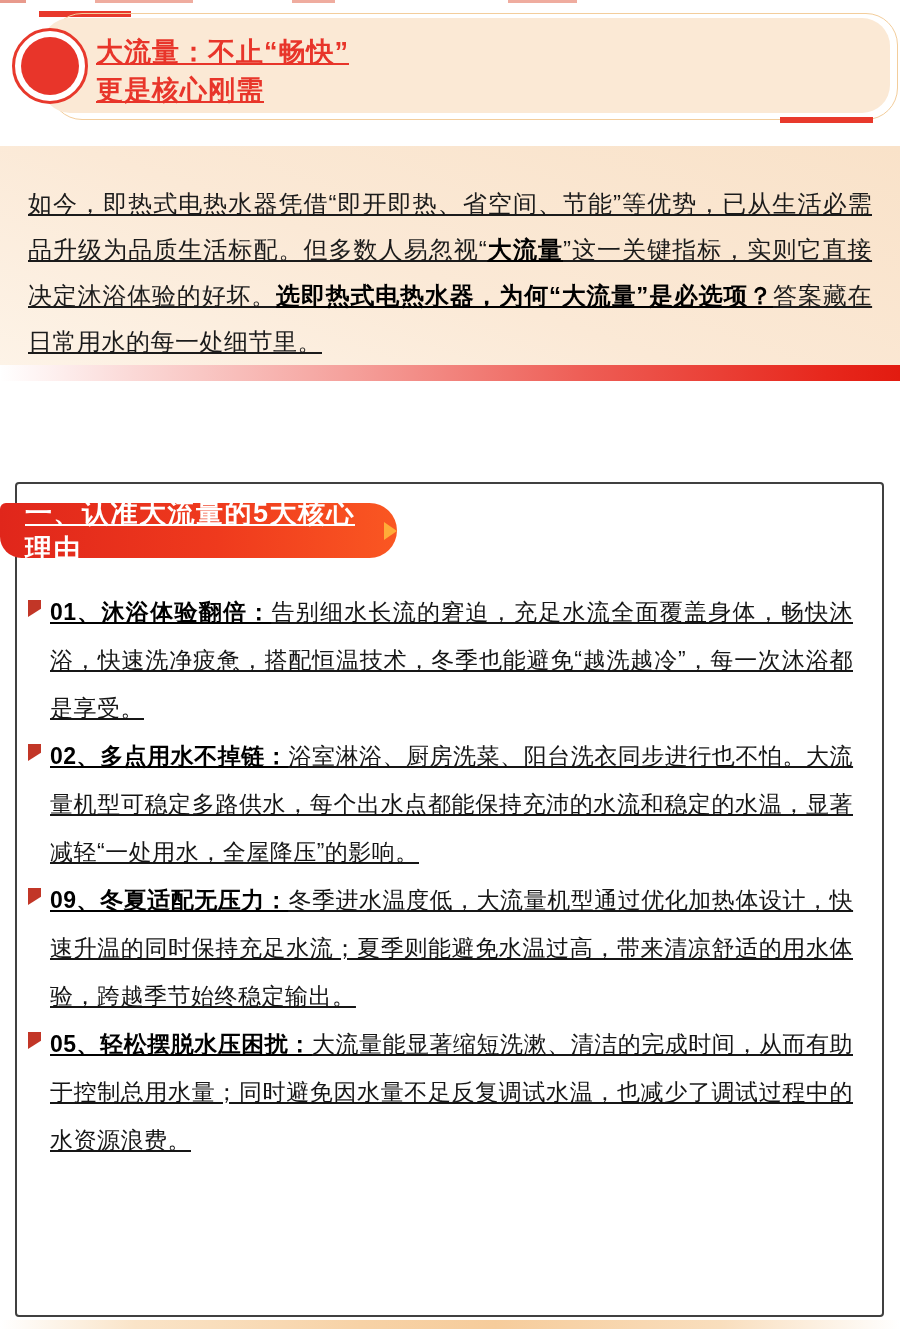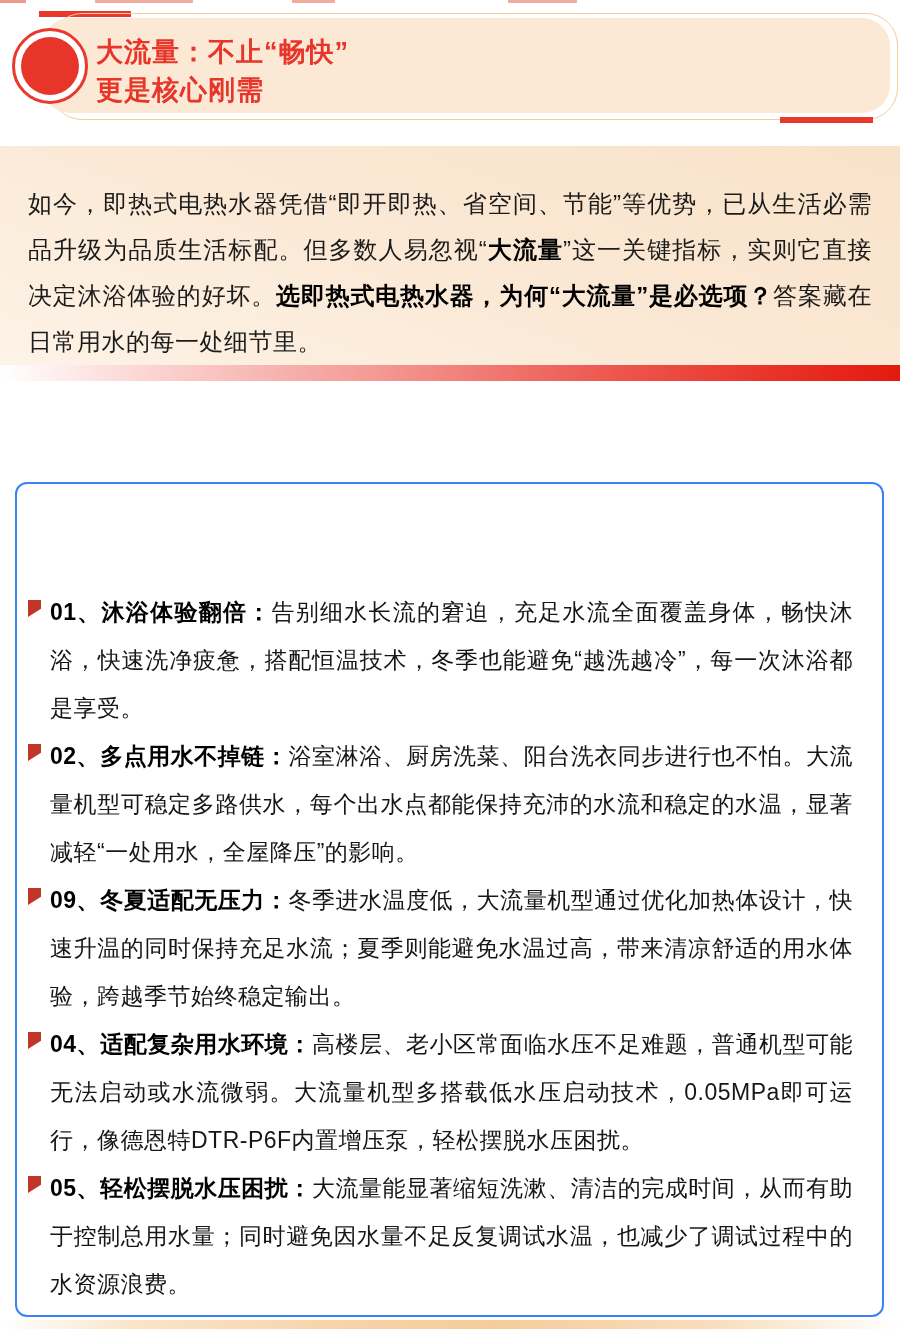--- a/index.html
+++ b/index.html
@@ -1,15 +1,15 @@
 <!DOCTYPE html>
 <html><head>
 <meta charset="utf-8">
 <style>
-  * { margin:0; padding:0; box-sizing:border-box; }
+  * { margin:0; padding:0; box-sizing:border-box;text-decoration:underline; }
   html,body { background:#ffffff; }
   .page {
     position:relative; width:900px; height:1329px; margin:0 auto;
     background:#ffffff; overflow:hidden;
     font-family:"Liberation Sans","DejaVu Sans",sans-serif;
   }
 
   
   .top-dash { position:absolute; top:0; height:3px; background:#EFAC9F; }
   .dash-a { left:0;   width:26px; background:#E89A8C; }
@@ -59,21 +59,21 @@
   
   .divider {
     position:absolute; left:0; top:365px; width:900px; height:16px;
     background:linear-gradient(90deg, rgba(232,39,28,0) 0%, rgba(232,39,28,0.18) 15%,
       rgba(232,39,28,0.45) 40%, rgba(232,39,28,0.75) 65%, #E7271C 92%, #E21B10 100%);
   }
 
   
   .reasons-card {
     position:absolute; left:15px; top:482px; width:869px; height:835px;
-    background:#ffffff; border:2px solid #3b82f6; border-radius:12px;
+    background:#ffffff; border:2px solid #404040; border-radius:4px;
   }
   .banner {
     position:absolute; left:0; top:503px; width:397px; height:55px; z-index:5;
     background:linear-gradient(90deg,#E0261B 0%,#EF3A1D 55%,#FA5722 100%);
     border-radius:6px 28px 28px 22px;
     display:flex; align-items:center; padding-left:25px;
   }
   .banner-title {
     color:#ffffff; font-size:27px; font-weight:bold; letter-spacing:1.5px;
   }
@@ -139,27 +139,28 @@
       </p>
 
       <p class="reason">
         <span class="quote-bullet"></span><b><span>02、</span><span>多点用水不掉链：</span></b><span>浴室淋浴、厨房洗菜、阳台洗衣同步进行也不怕。大流量机型可稳定多路供水，每个出水点都能保持充沛的水流和稳定的水温，显著减轻“一处用水，全屋降压”的影响。</span>
       </p>
 
       <p class="reason">
         <span class="quote-bullet"></span><b><span>09、</span><span>冬夏适配无压力：</span></b><span>冬季进水温度低，大流量机型通过优化加热体设计，快速升温的同时保持充足水流；夏季则能避免水温过高，带来清凉舒适的用水体验，跨越季节始终稳定输出。</span>
       </p>
 
-      <p class="reason">
-        <span class="quote-bullet"></span><b><span>04、</span><span>适配复杂用水环境：</span></b><span>高楼层、老小区常面临水压不足难题，普通机型可能无法启动或水流微弱。大流量机型多搭载低水压启动技术，0.05MPa即可运行，像德恩特DTR-P6F内置增压泵，轻松摆脱水压困扰。</span>
-      </p>
 
       <p class="reason">
         <span class="quote-bullet"></span><b><span>05、</span><span>轻松摆脱水压困扰：</span></b><span>大流量能显著缩短洗漱、清洁的完成时间，从而有助于控制总用水量；同时避免因水量不足反复调试水温，也减少了调试过程中的水资源浪费。</span>
       </p>
 
     </div>
   </div>
 
+  <div class="banner">
+    <span class="banner-title">一、认准大流量的5大核心理由</span>
+    <span class="banner-arrow"></span>
+  </div>
 
   <div class="bottom-band"></div>
 
 </div>
 
 </body></html>

